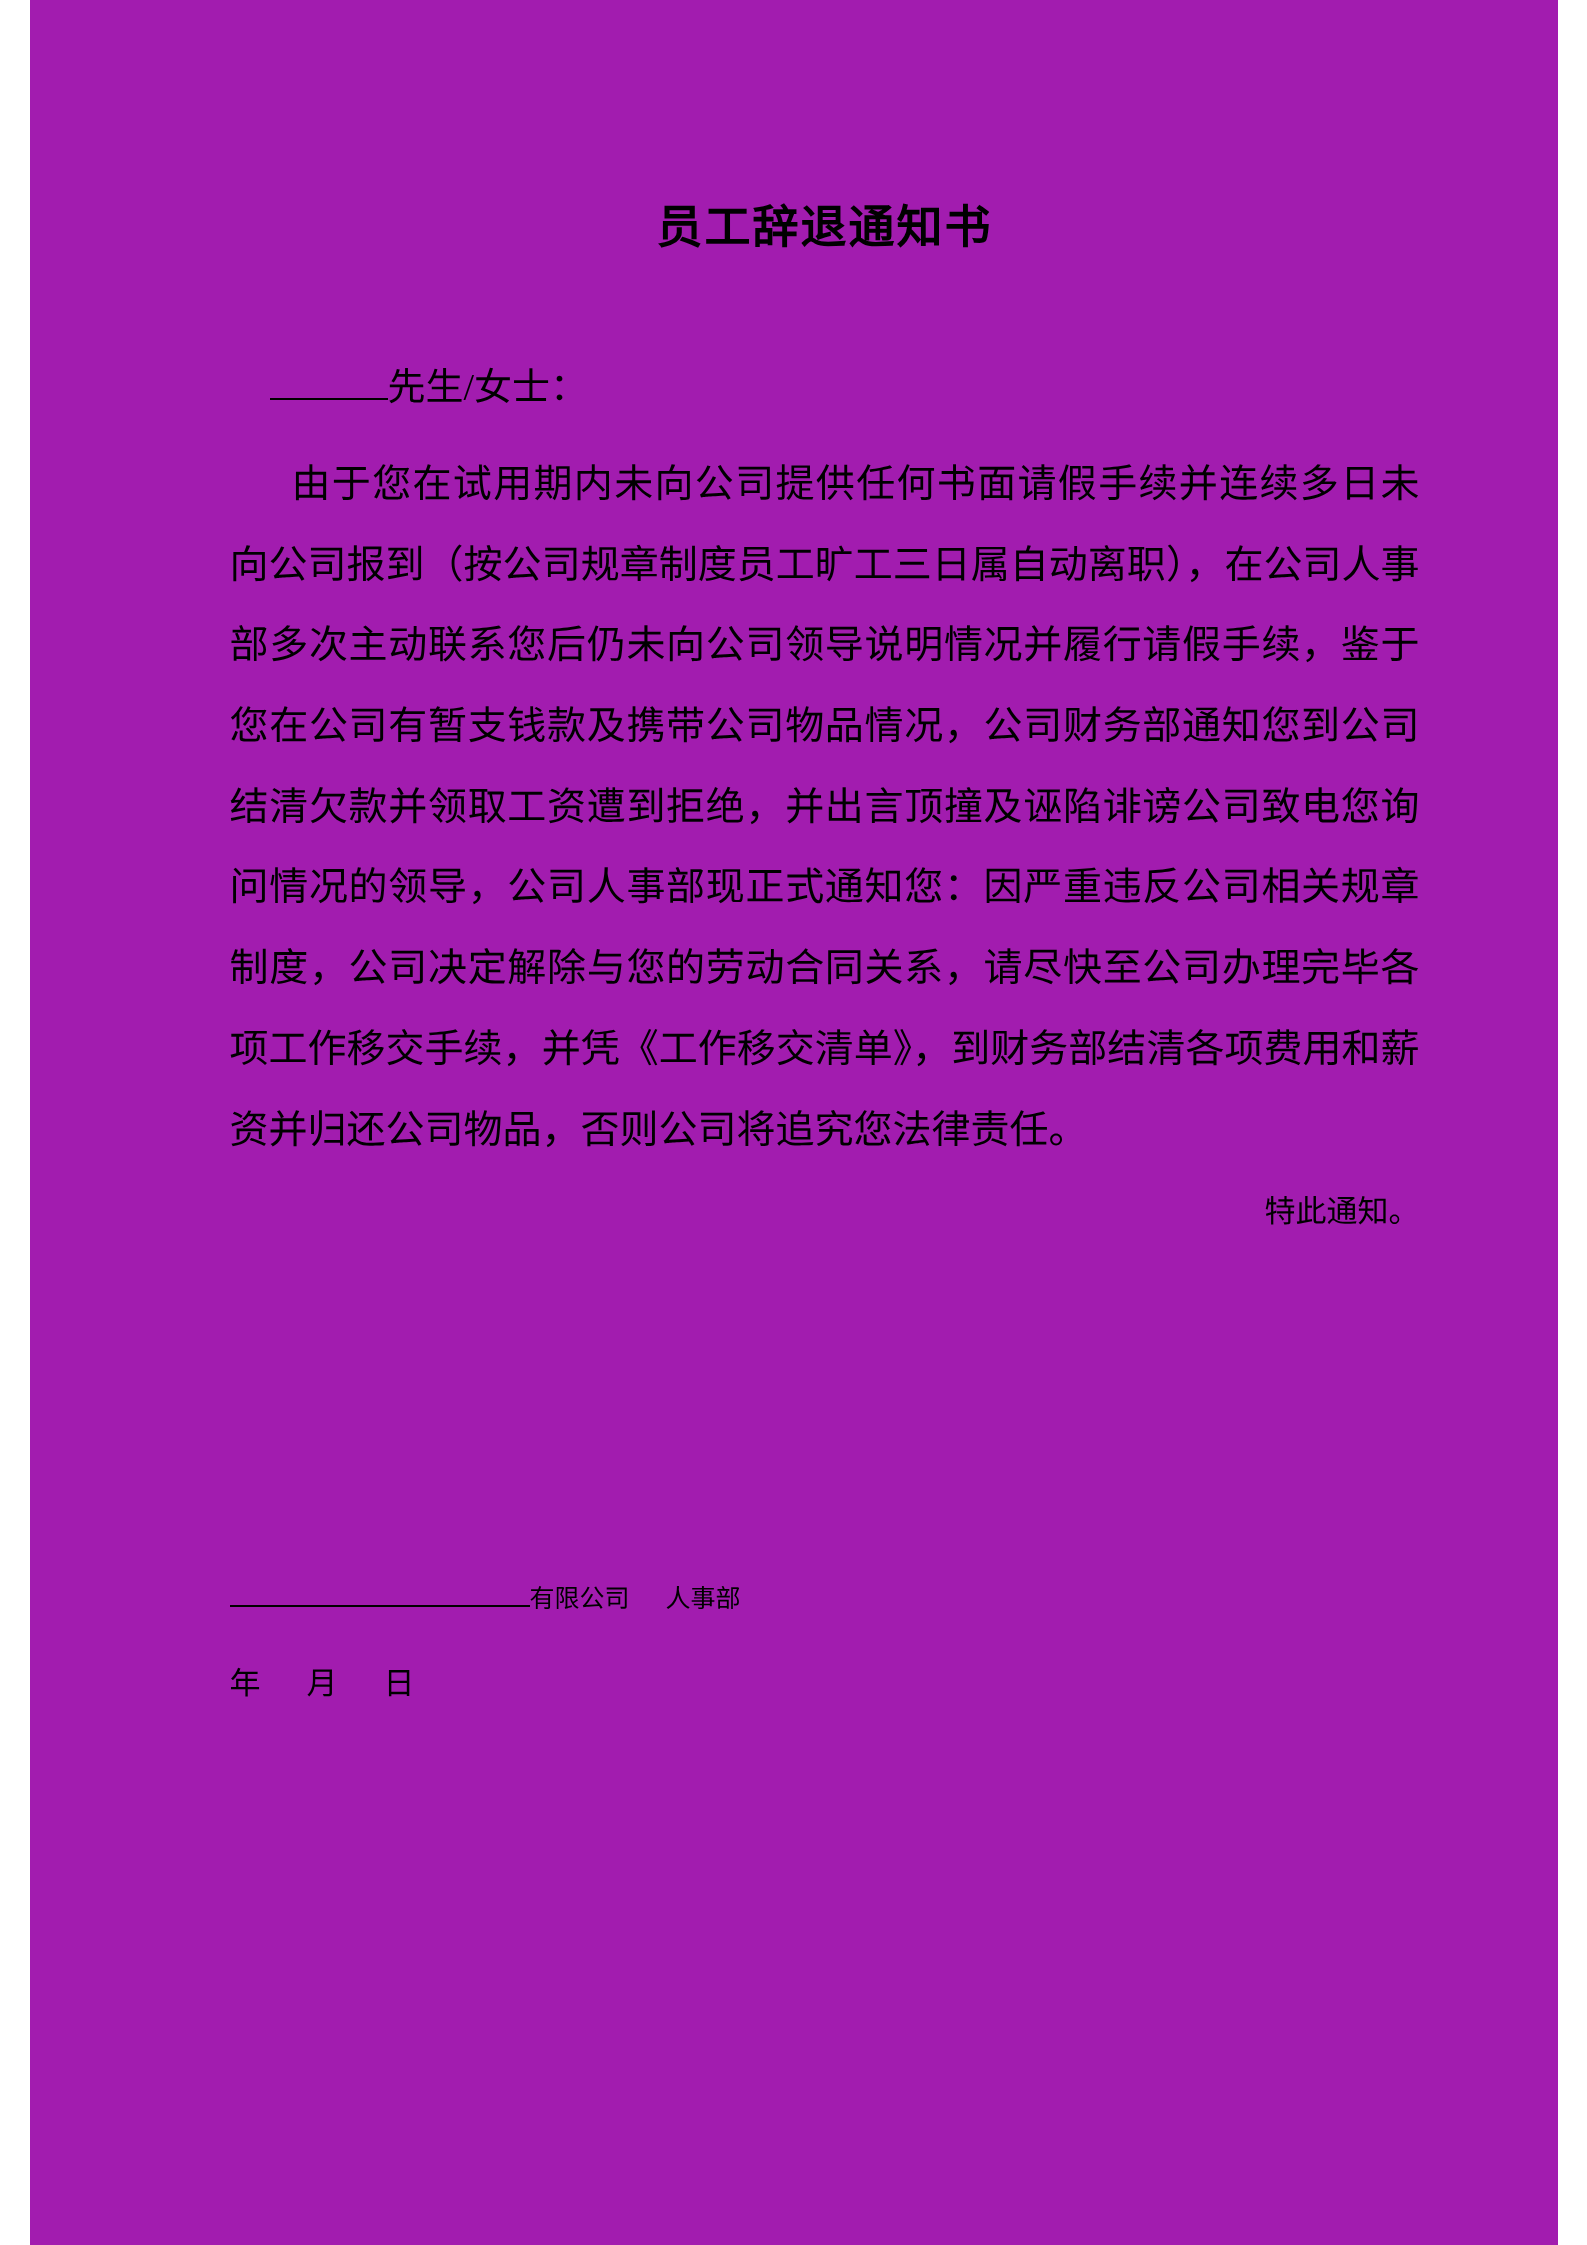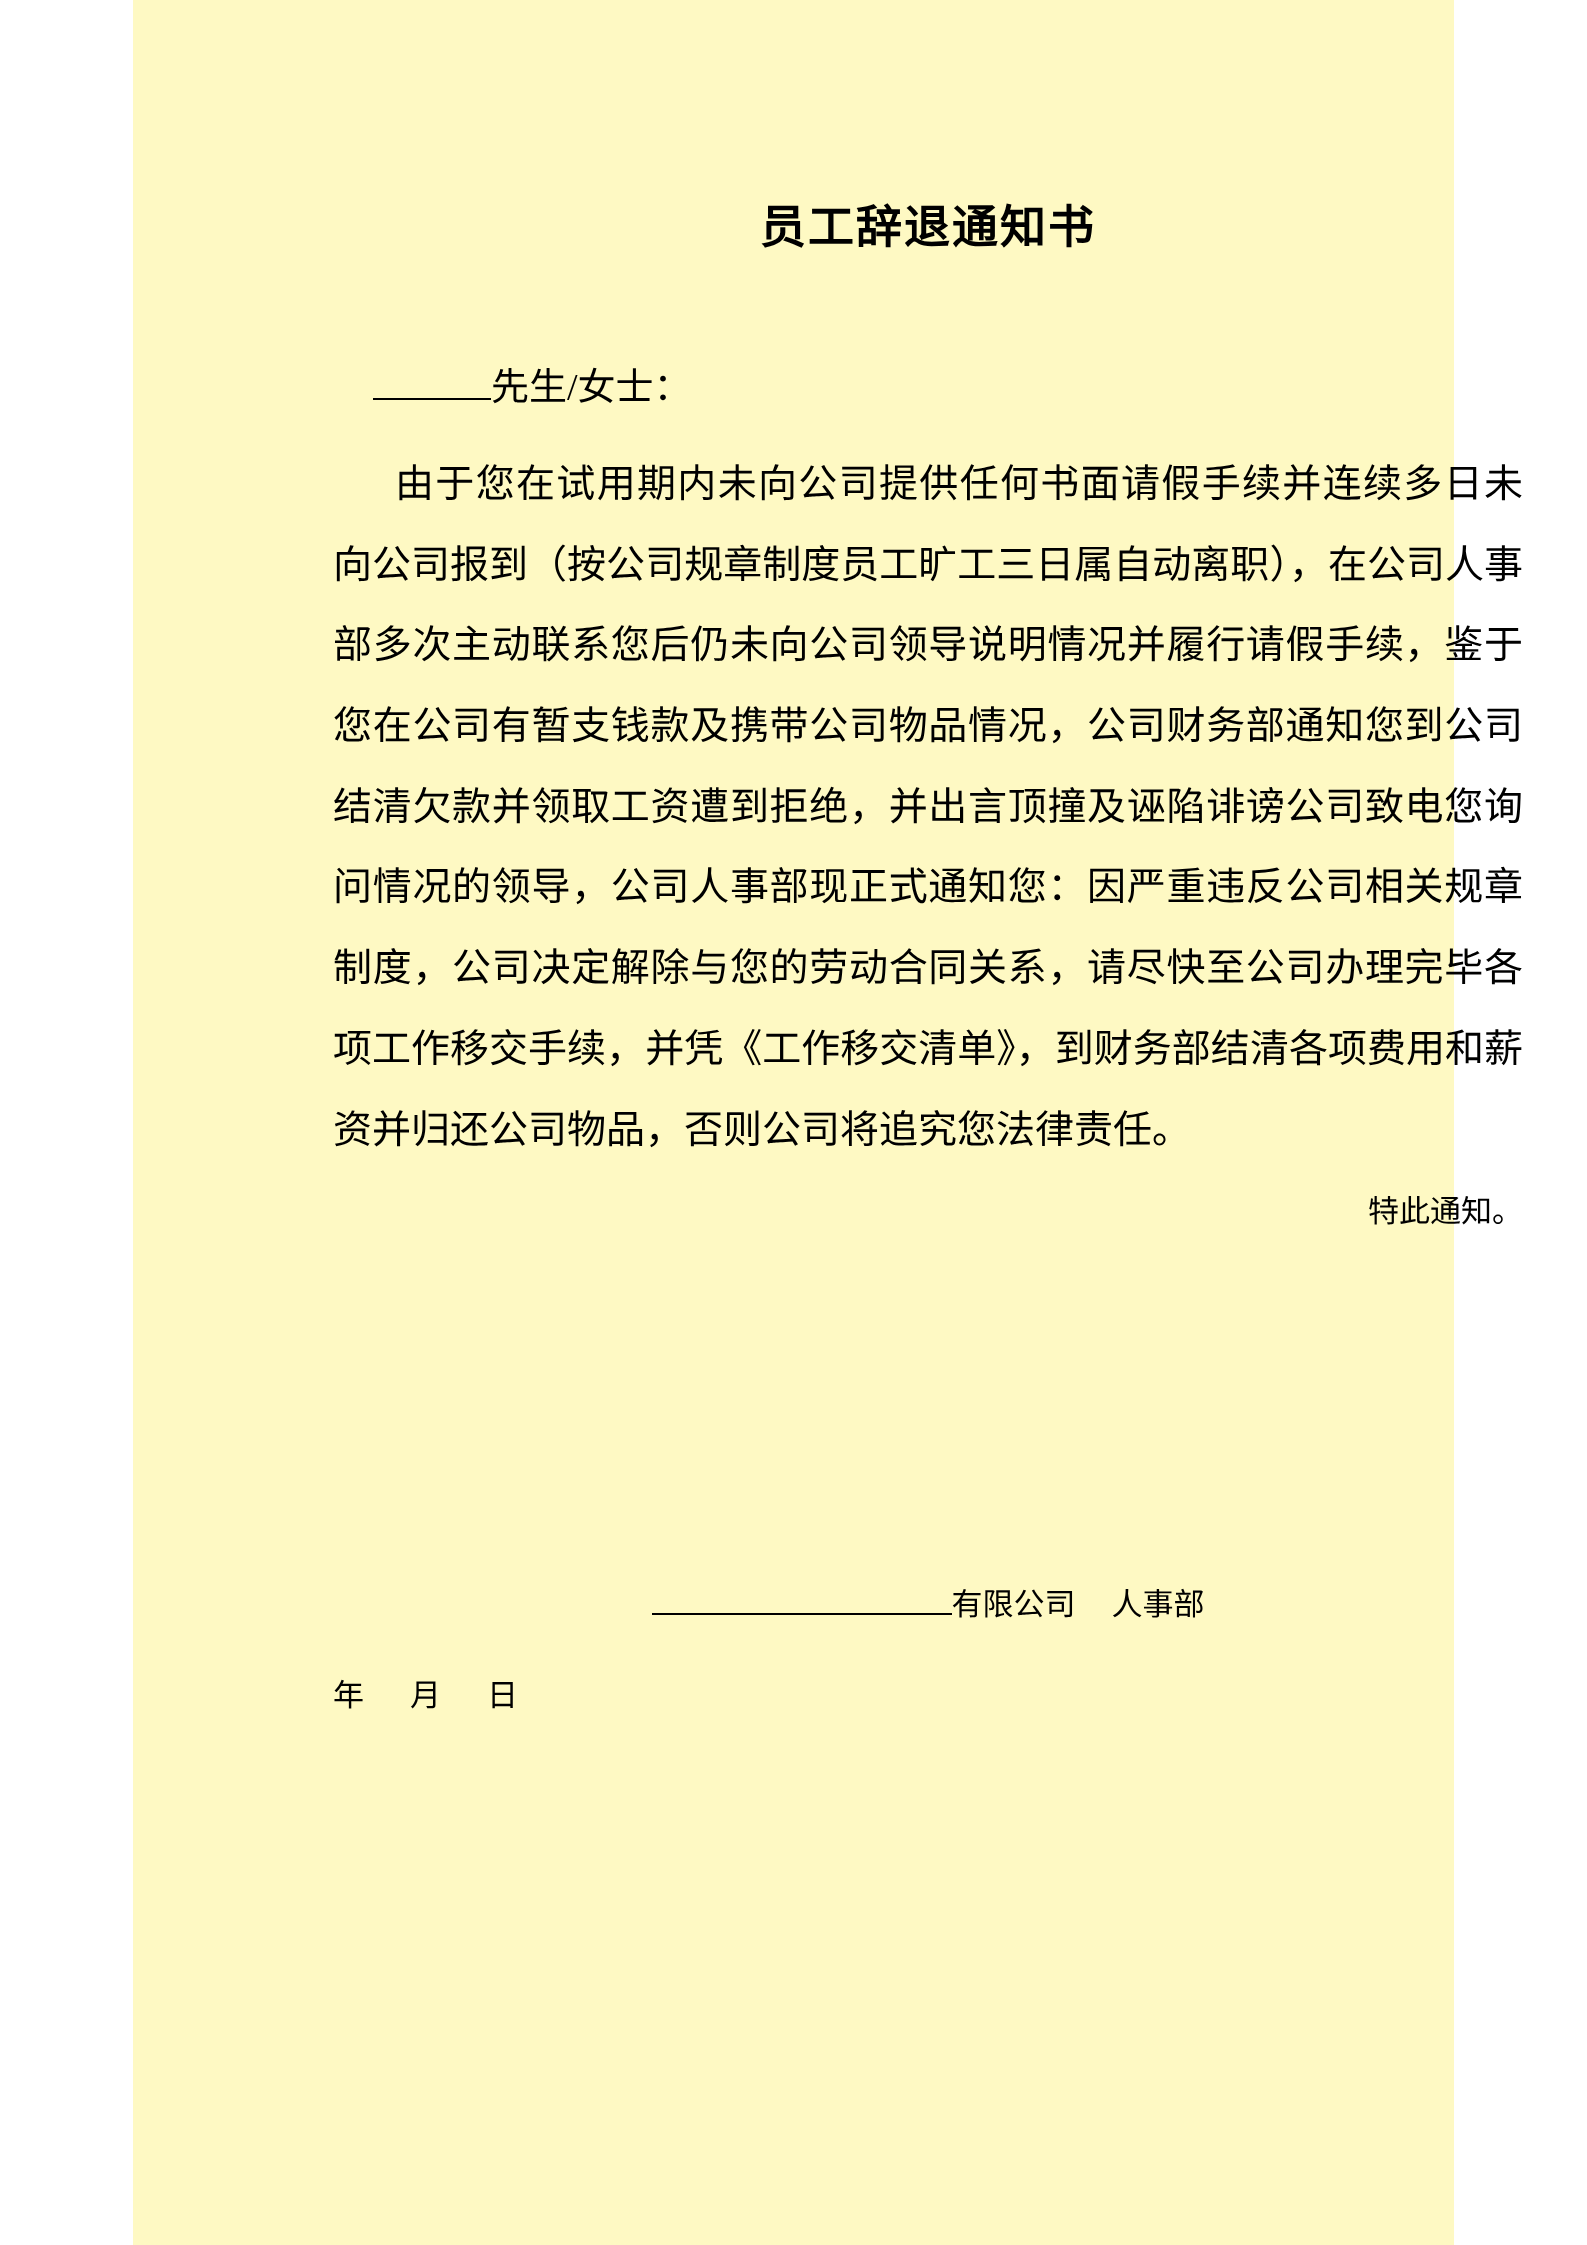--- a/index.html
+++ b/index.html
@@ -2,24 +2,24 @@
 <html lang="zh-CN"><head>
 <meta charset="utf-8">
 <style>
   html, body {
     margin: 0;
     padding: 0;
     background: #ffffff;
   }
   .page {
     position: relative;
-    width: 1321px;
+    width: 1528px;
     height: 2245px;
     margin: 0 auto;
-    background: #fef9c3;
+    background: #a21caf;
     font-family: "Liberation Serif", "DejaVu Serif", serif;
     color: #000000;
     box-sizing: border-box;
   }
   .content {
     position: absolute;
     left: 200px;
     top: 0;
     width: 1190px;
   }
@@ -57,22 +57,22 @@
   }
   .notice-line {
     font-size: 31px;
     line-height: 2.07;
     text-indent: 62px;
     margin: 10px 0 0 0;
     text-align: right;
   }
   .signature-block {
     margin-top: 330px;
-    text-align: center;
-    font-size: 31px;
+    text-align: left;
+    font-size: 25px;
     line-height: 2.0;
   }
   .sign-blank {
     display: inline-block;
     border-bottom: 2px solid #000;
     width: 300px;
     height: 22px;
     vertical-align: baseline;
   }
   .sign-dept {

